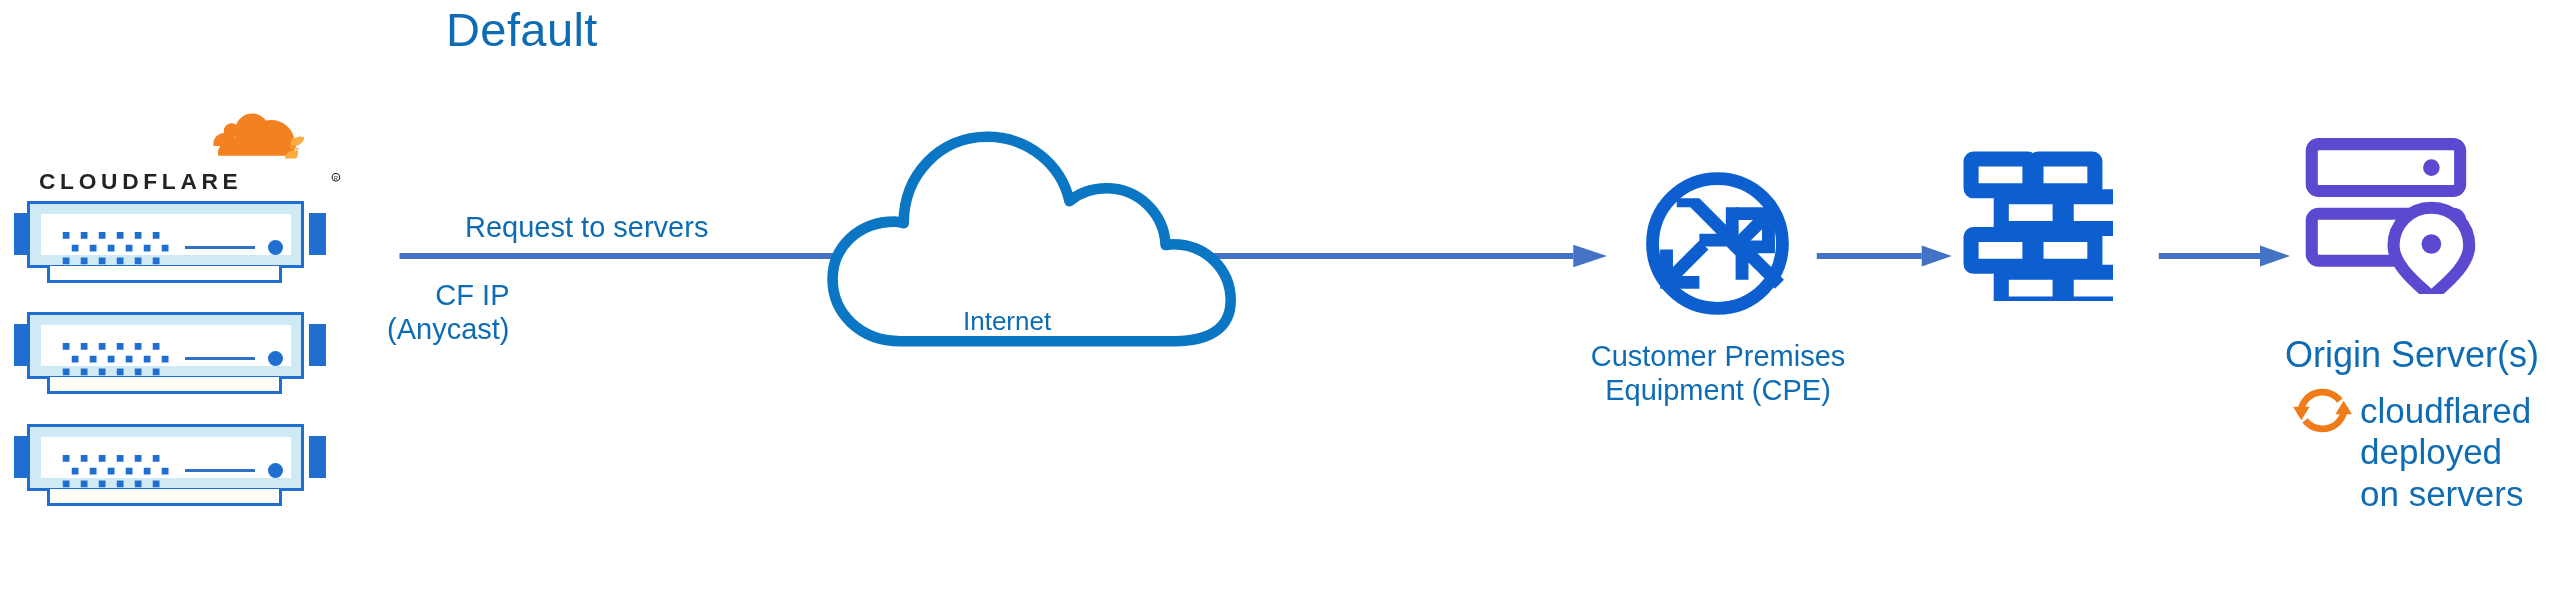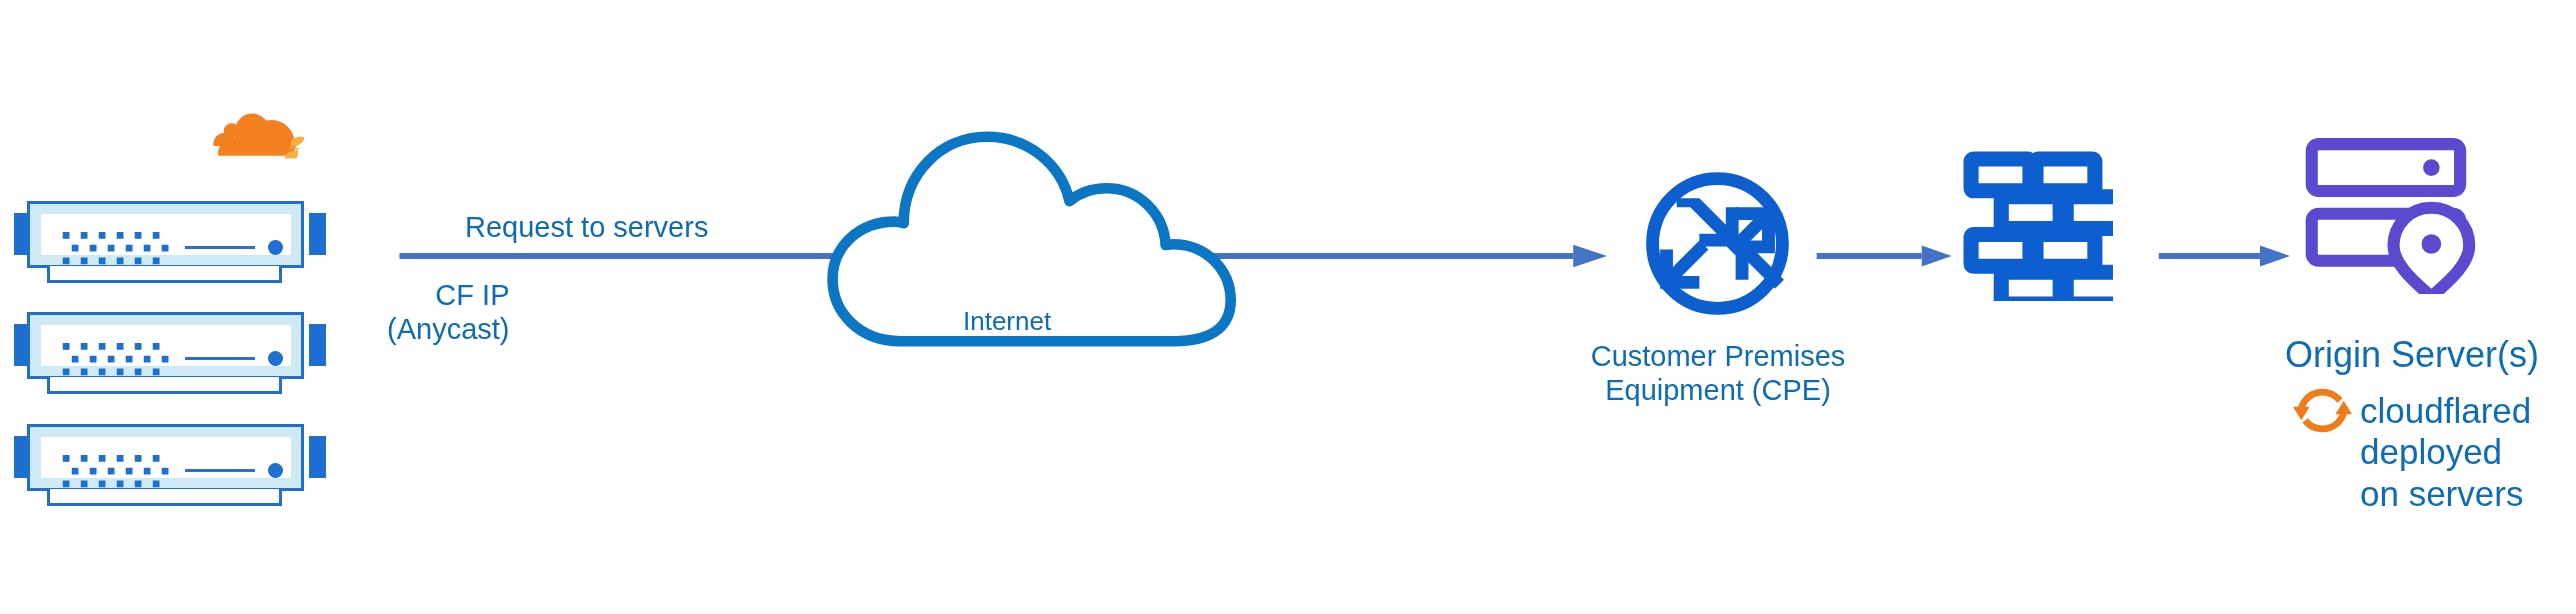--- a/index.html
+++ b/index.html
@@ -165,27 +165,35 @@
   }
 
   
   .connector { position: absolute; }
 </style>
 </head>
 <body>
 
 <div id="stage">
 
+  <div class="abs" id="diagram-title">Default</div>
 
   <div class="abs" id="cf-logo">
     <div id="cf-mark">
       <svg viewBox="0 0 180 78" width="136" height="59">
         <path d="M148 34c-2 0-4 .3-6 .9C139 21 126.5 10.5 111.5 10.5c-13.5 0-25 8.5-29.6 20.5-2.3-1.6-5.1-2.5-8.1-2.5-7 0-12.8 5-14.1 11.6-1.3-.5-2.7-.8-4.2-.8C47.6 39.3 41 46 41 54.2c0 1.3.2 2.6.5 3.8h98.3l8.2-24z" fill="#f48120"></path>
         <path d="M150 34.6c-.7 0-1.4 0-2 .1l-.4.1c-.3.1-.5.3-.6.6l-1.3 4.6c-.6 2-.4 3.8.6 5.2 .9 1.3 2.5 2 4.4 2.1l4.1.2c.3 0 .5.1.7.4.1.3.2.6.1.9-.3 1-1.2 1.7-2.2 1.8l-4.2.2c-4.6.2-9.6 3.9-11.3 8.5l-.6 1.6c-.1.3.1.6.5.6h14.6c.4 0 .8-.3.9-.7l1.5-5.3c.6-2 .4-3.8-.6-5.2-.9-1.3-2.5-2-4.4-2.1l-4.1-.2c-.3 0-.5-.1-.7-.4-.1-.3-.2-.6-.1-.9.3-1 1.2-1.7 2.2-1.8l4.2-.2c4.6-.2 9.6-3.9 11.3-8.5l.8-2.2c.1-.3 0-.6-.3-.7-2-.6-4.2-.9-6.4-.9z" fill="#faad3f" transform="translate(-8,0)"></path>
         <path d="M96 56.5l1.6-5.6c.2-.7.1-1.3-.2-1.7-.3-.4-.9-.7-1.6-.7l-32.9-.4c-.2 0-.4-.1-.5-.3-.1-.2-.1-.4-.1-.6.1-.4.4-.6.8-.7l33.2-.4c3.9-.2 8.2-3.4 9.7-7.2l1.9-5c.1-.2.1-.4 0-.6-2.2-10-11.1-17.4-21.7-17.4-9.8 0-18.1 6.3-21.1 15.1-1.9-1.5-4.4-2.2-7.1-2-4.8.5-8.7 4.4-9.2 9.2-.1 1.2 0 2.4.3 3.5-7.9.2-14.2 6.7-14.2 14.6 0 .7.1 1.4.1 2.1 0 .3.3.6.6.6h59.4c.4 0 .8-.3.9-.7l.1-.8z" fill="#f48120" transform="translate(0,-14) scale(1.0)"></path>
+      </svg>
+    </div>
+    <div id="cf-wordmark">
+      <svg viewBox="0 0 400 34" width="303" height="26">
+        <text x="0" y="27" font-family="Liberation Sans, sans-serif" font-size="30" font-weight="bold" letter-spacing="6.2" fill="#232323">CLOUDFLARE</text>
+        <circle cx="392" cy="12" r="5" fill="none" stroke="#232323" stroke-width="1.4"></circle>
+        <text x="392" y="15.5" font-family="Liberation Sans, sans-serif" font-size="7" text-anchor="middle" fill="#232323">R</text>
       </svg>
     </div>
   </div>
 
   <div class="abs rack" style="left:10.6px; top:201px;">
     <div class="rack-body">
       <div class="rack-panel">
         <svg class="rack-dots" width="114" height="33" viewBox="0 0 150 44">
           <g fill="#1f6fd0">
             <rect x="0" y="0" width="9" height="9"></rect>

